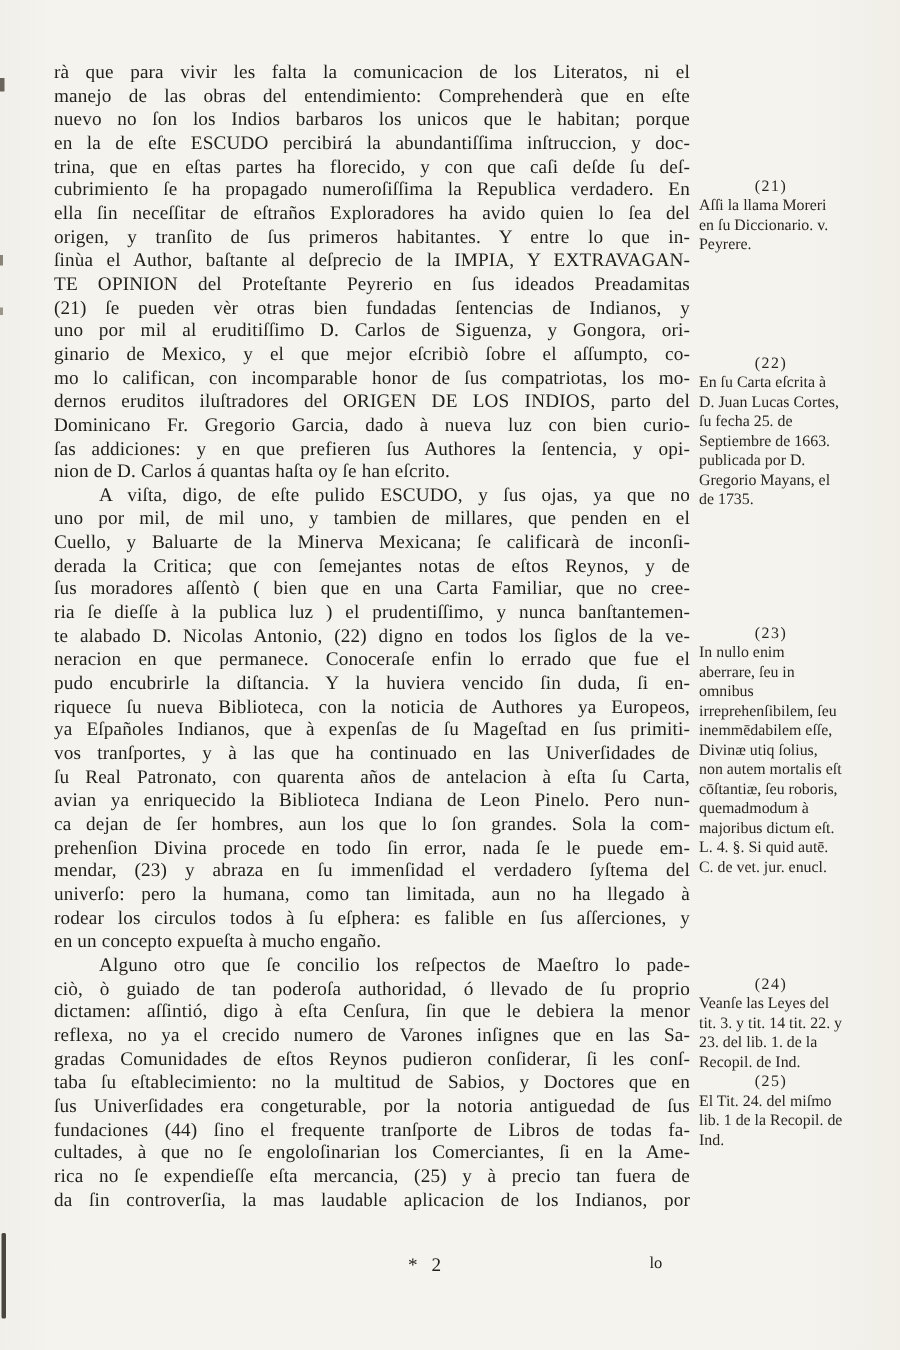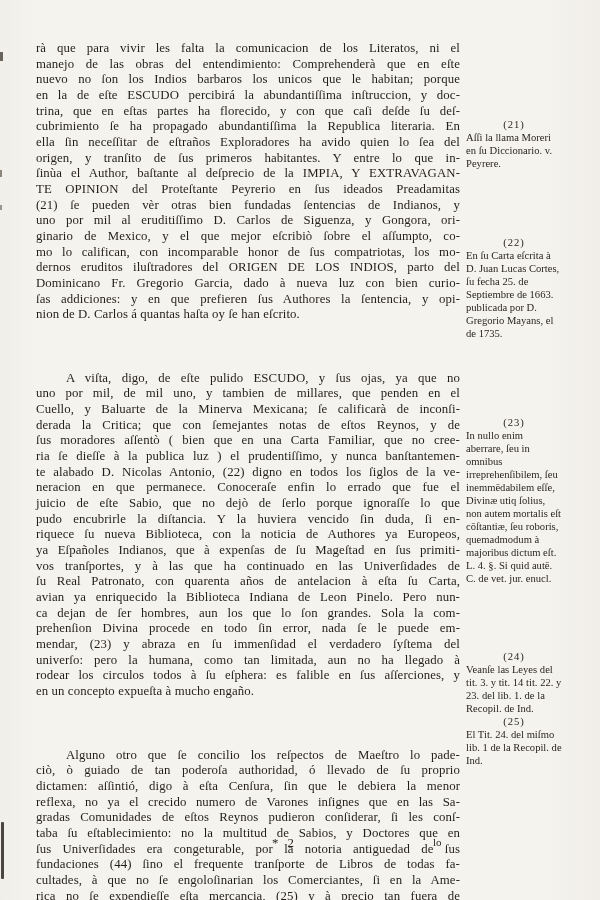--- a/index.html
+++ b/index.html
@@ -20,21 +20,21 @@
     font-size:12.8px;line-height:15.65px;
     letter-spacing:0.1px;
   }
   .line{
     min-height:15.65px;
     text-align:justify;
     text-align-last:justify;
     white-space:normal;
   }
   .line.last{text-align-last:left;}
-  .line.indent{padding-left:30px;margin-top:48px;}
+  .line.indent{padding-left:30px;}
   
   .notes{
     position:absolute;
     left:466px;top:0;width:96px;height:900px;
     font-size:10.6px;line-height:13px;
     color:#2a251e;
   }
   .note{position:absolute;left:0;width:96px;}
   .note-label{text-align:center;letter-spacing:1px;}
   .note-text{text-align:left;}
@@ -63,21 +63,21 @@
       <div class="line -0 row-0">rà que para vivir les falta la comunicacion de los Literatos, ni el</div>
 
       <div class="line -1 row-1">manejo de las obras del entendimiento: Comprehenderà que en eſte</div>
 
       <div class="line -2 row-2">nuevo no ſon los Indios barbaros los unicos que le habitan; porque</div>
 
       <div class="line -3 row-3">en la de eſte ESCUDO percibirá la abundantiſſima inſtruccion, y doc-</div>
 
       <div class="line -4 row-4">trina, que en eſtas partes ha florecido, y con que caſi deſde ſu deſ-</div>
 
-      <div class="line -5 row-5">cubrimiento ſe ha propagado abundantiſſima la Republica literaria. En</div>
+      <div class="line -5 row-5">cubrimiento ſe ha propagado numeroſiſſima la Republica verdadero. En</div>
 
       <div class="line -6 row-6">ella ſin neceſſitar de eſtraños Exploradores ha avido quien lo ſea del</div>
 
       <div class="line -7 row-7">origen, y tranſito de ſus primeros habitantes. Y entre lo que in-</div>
 
       <div class="line -8 row-8">ſinùa el Author, baſtante al deſprecio de la IMPIA, Y EXTRAVAGAN-</div>
 
       <div class="line -9 row-9">TE OPINION del Proteſtante Peyrerio en ſus ideados Preadamitas</div>
 
       <div class="line -10 row-10">(21) ſe pueden vèr otras bien fundadas ſentencias de Indianos, y</div>
@@ -105,21 +105,20 @@
       <div class="line -21 row-21">derada la Critica; que con ſemejantes notas de eſtos Reynos, y de</div>
 
       <div class="line -22 row-22">ſus moradores aſſentò ( bien que en una Carta Familiar, que no cree-</div>
 
       <div class="line -23 row-23">ria ſe dieſſe à la publica luz ) el prudentiſſimo, y nunca banſtantemen-</div>
 
       <div class="line -24 row-24">te alabado D. Nicolas Antonio, (22) digno en todos los ſiglos de la ve-</div>
 
       <div class="line -25 row-25">neracion en que permanece. Conoceraſe enfin lo errado que fue el</div>
 
-      <div class="line -26 row-26">juicio de eſte Sabio, que no dejò de ſerlo porque ignoraſſe lo que</div>
 
       <div class="line -27 row-27">pudo encubrirle la diſtancia. Y la huviera vencido ſin duda, ſi en-</div>
 
       <div class="line -28 row-28">riquece ſu nueva Biblioteca, con la noticia de Authores ya Europeos,</div>
 
       <div class="line -29 row-29">ya Eſpañoles Indianos, que à expenſas de ſu Mageſtad en ſus primiti-</div>
 
       <div class="line -30 row-30">vos tranſportes, y à las que ha continuado en las Univerſidades de</div>
 
       <div class="line -31 row-31">ſu Real Patronato, con quarenta años de antelacion à eſta ſu Carta,</div>

